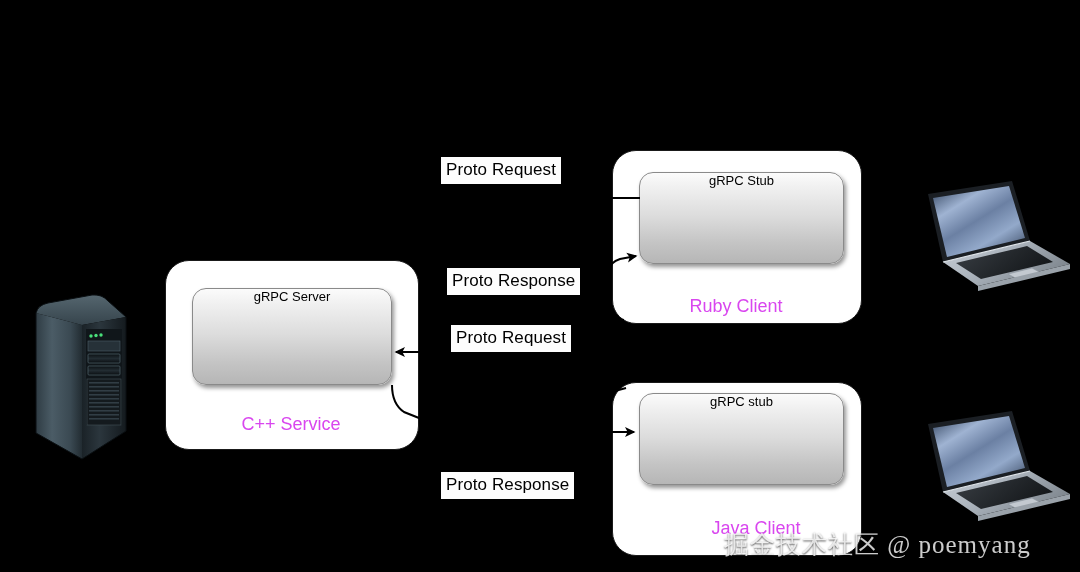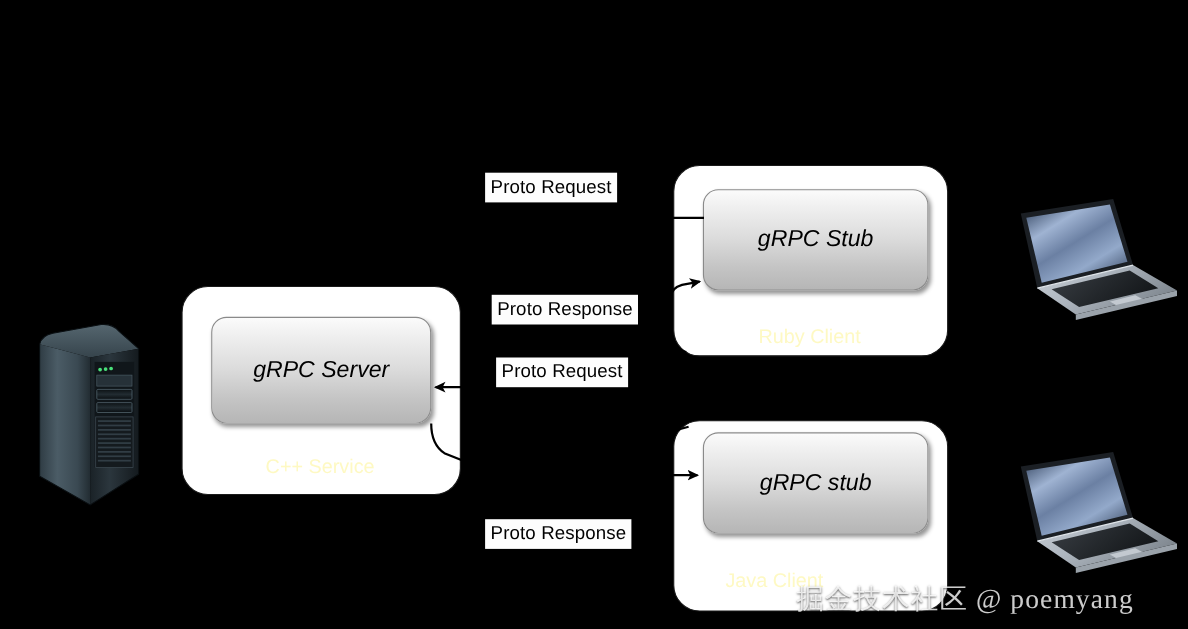--- a/index.html
+++ b/index.html
@@ -34,38 +34,36 @@
     background: #ffffff;
     border: 1.6px solid #1a1a1a;
     border-radius: 24px;
     box-shadow: 3px 4px 5px rgba(0,0,0,0.55);
   }
   .container-caption {
     position: absolute;
     left: 0;
     right: 0;
     text-align: center;
-    color: #fef9c3;
+    color: #d946ef;
     font-size: 18px;
     white-space: nowrap;
   }
 
   
   .inner-box {
     position: absolute;
     border: 1.3px solid #8a8a8a;
     border-radius: 14px;
     background: linear-gradient(to bottom, #fbfbfb 0%, #f0f0f0 16%, #dcdcdc 48%, #c4c4c4 78%, #b6b6b6 100%);
     box-shadow: 2px 3px 4px rgba(0,0,0,0.42);
     display: flex;
-    align-items: center;
     justify-content: center;
     color: #000000;
-    font-size: 21px;
-    font-style: italic;
+    font-size: 13px;
   }
 
   
   #connectors {
     position: absolute;
     left: 0;
     top: 0;
     width: 1080px;
     height: 572px;
     pointer-events: none;
@@ -174,21 +172,21 @@
   </div>
   <div class="container-caption" style="left:612px; top:296px; width:248px;">
     <span>Ruby Client</span>
   </div>
 
   <div class="container-box" style="left:612px; top:382px; width:248px; height:172px;">
   </div>
   <div class="inner-box" style="left:639px; top:393px; width:203px; height:90px;">
     <span>gRPC stub</span>
   </div>
-  <div class="container-caption" style="left:580px; top:518px; width:248px;">
+  <div class="container-caption" style="left:632px; top:518px; width:248px;">
     <span>Java Client</span>
   </div>
 
   <svg id="connectors">
     <defs>
       <marker id="ah" markerWidth="11" markerHeight="11" refX="9" refY="5.5" orient="auto" markerUnits="userSpaceOnUse">
         <path d="M0,0.6 L10.5,5.5 L0,10.4 L2.6,5.5 Z" fill="#000000"></path>
       </marker>
     </defs>
 

